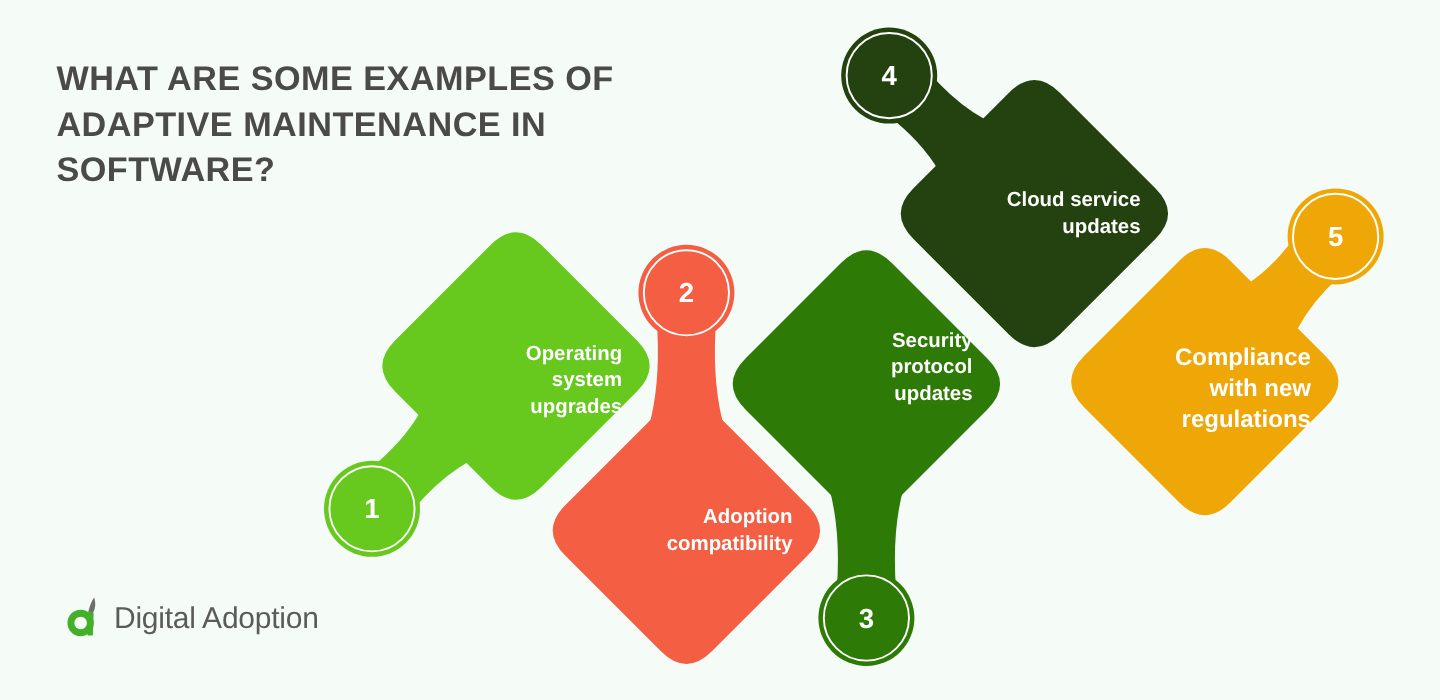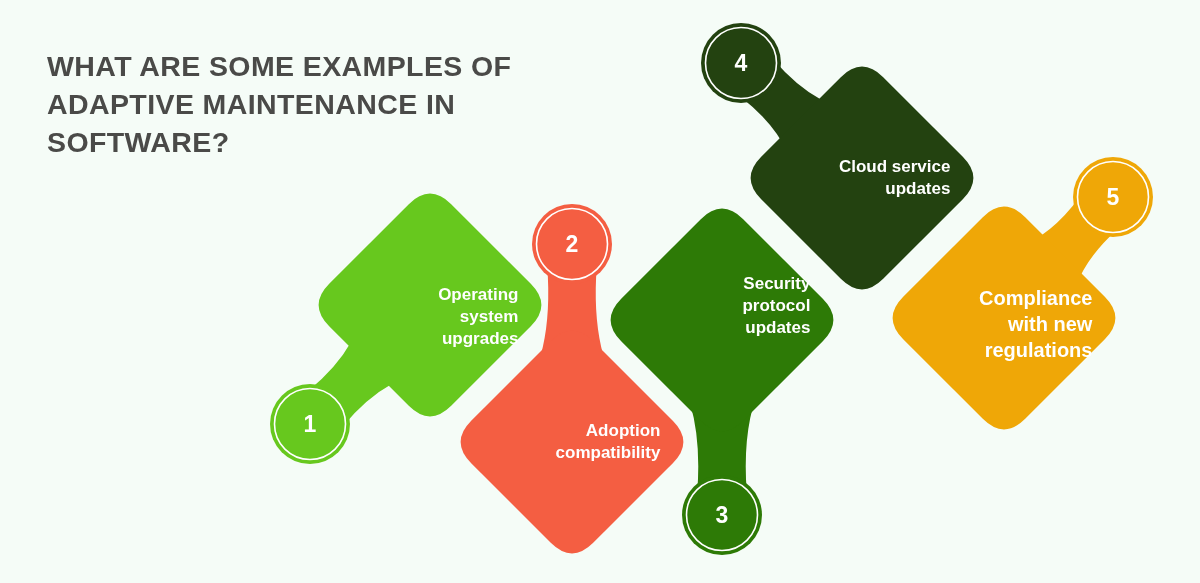--- a/index.html
+++ b/index.html
@@ -102,14 +102,22 @@
       <div class="node-label" style="font-size: 17px; width: 176.9px; left: 633.55px; top: 273px;">Security
 protocol
 updates</div>
       <div class="node-label" style="font-size: 17px; width: 176.9px; left: 773.55px; top: 156px;">Cloud service
 updates</div>
       <div class="node-label" style="font-size: 20px; width: 176.9px; left: 915.55px; top: 285px;">Compliance
 with new
 regulations</div>
     </div>
 
+  <div id="logo">
+    <svg width="34" height="38" viewBox="0 0 34 38">
+      <path d="M24.5 2 C26 6.5 25.6 11.5 23.2 15.2 L19.8 13.4 C20.6 9.2 22.1 5.2 24.5 2 Z" fill="#6E6E6E"></path>
+      <path d="M13.2 12.2 C19.3 12.2 24.2 17.1 24.2 23.2 C24.2 29.3 19.3 34.2 13.2 34.2 C7.1 34.2 2.2 29.3 2.2 23.2 C2.2 17.1 7.1 12.2 13.2 12.2 Z M13.2 18.0 C10.3 18.0 8.0 20.3 8.0 23.2 C8.0 26.1 10.3 28.4 13.2 28.4 C16.1 28.4 18.4 26.1 18.4 23.2 C18.4 20.3 16.1 18.0 13.2 18.0 Z" fill="#43B02A"></path>
+      <path d="M19.6 13.0 L24.0 14.8 L23.4 33.6 L19.0 33.6 Z" fill="#43B02A"></path>
+    </svg>
+    <span id="logo-word">Digital Adoption</span>
+  </div>
 
 </div>
 
 </body></html>

